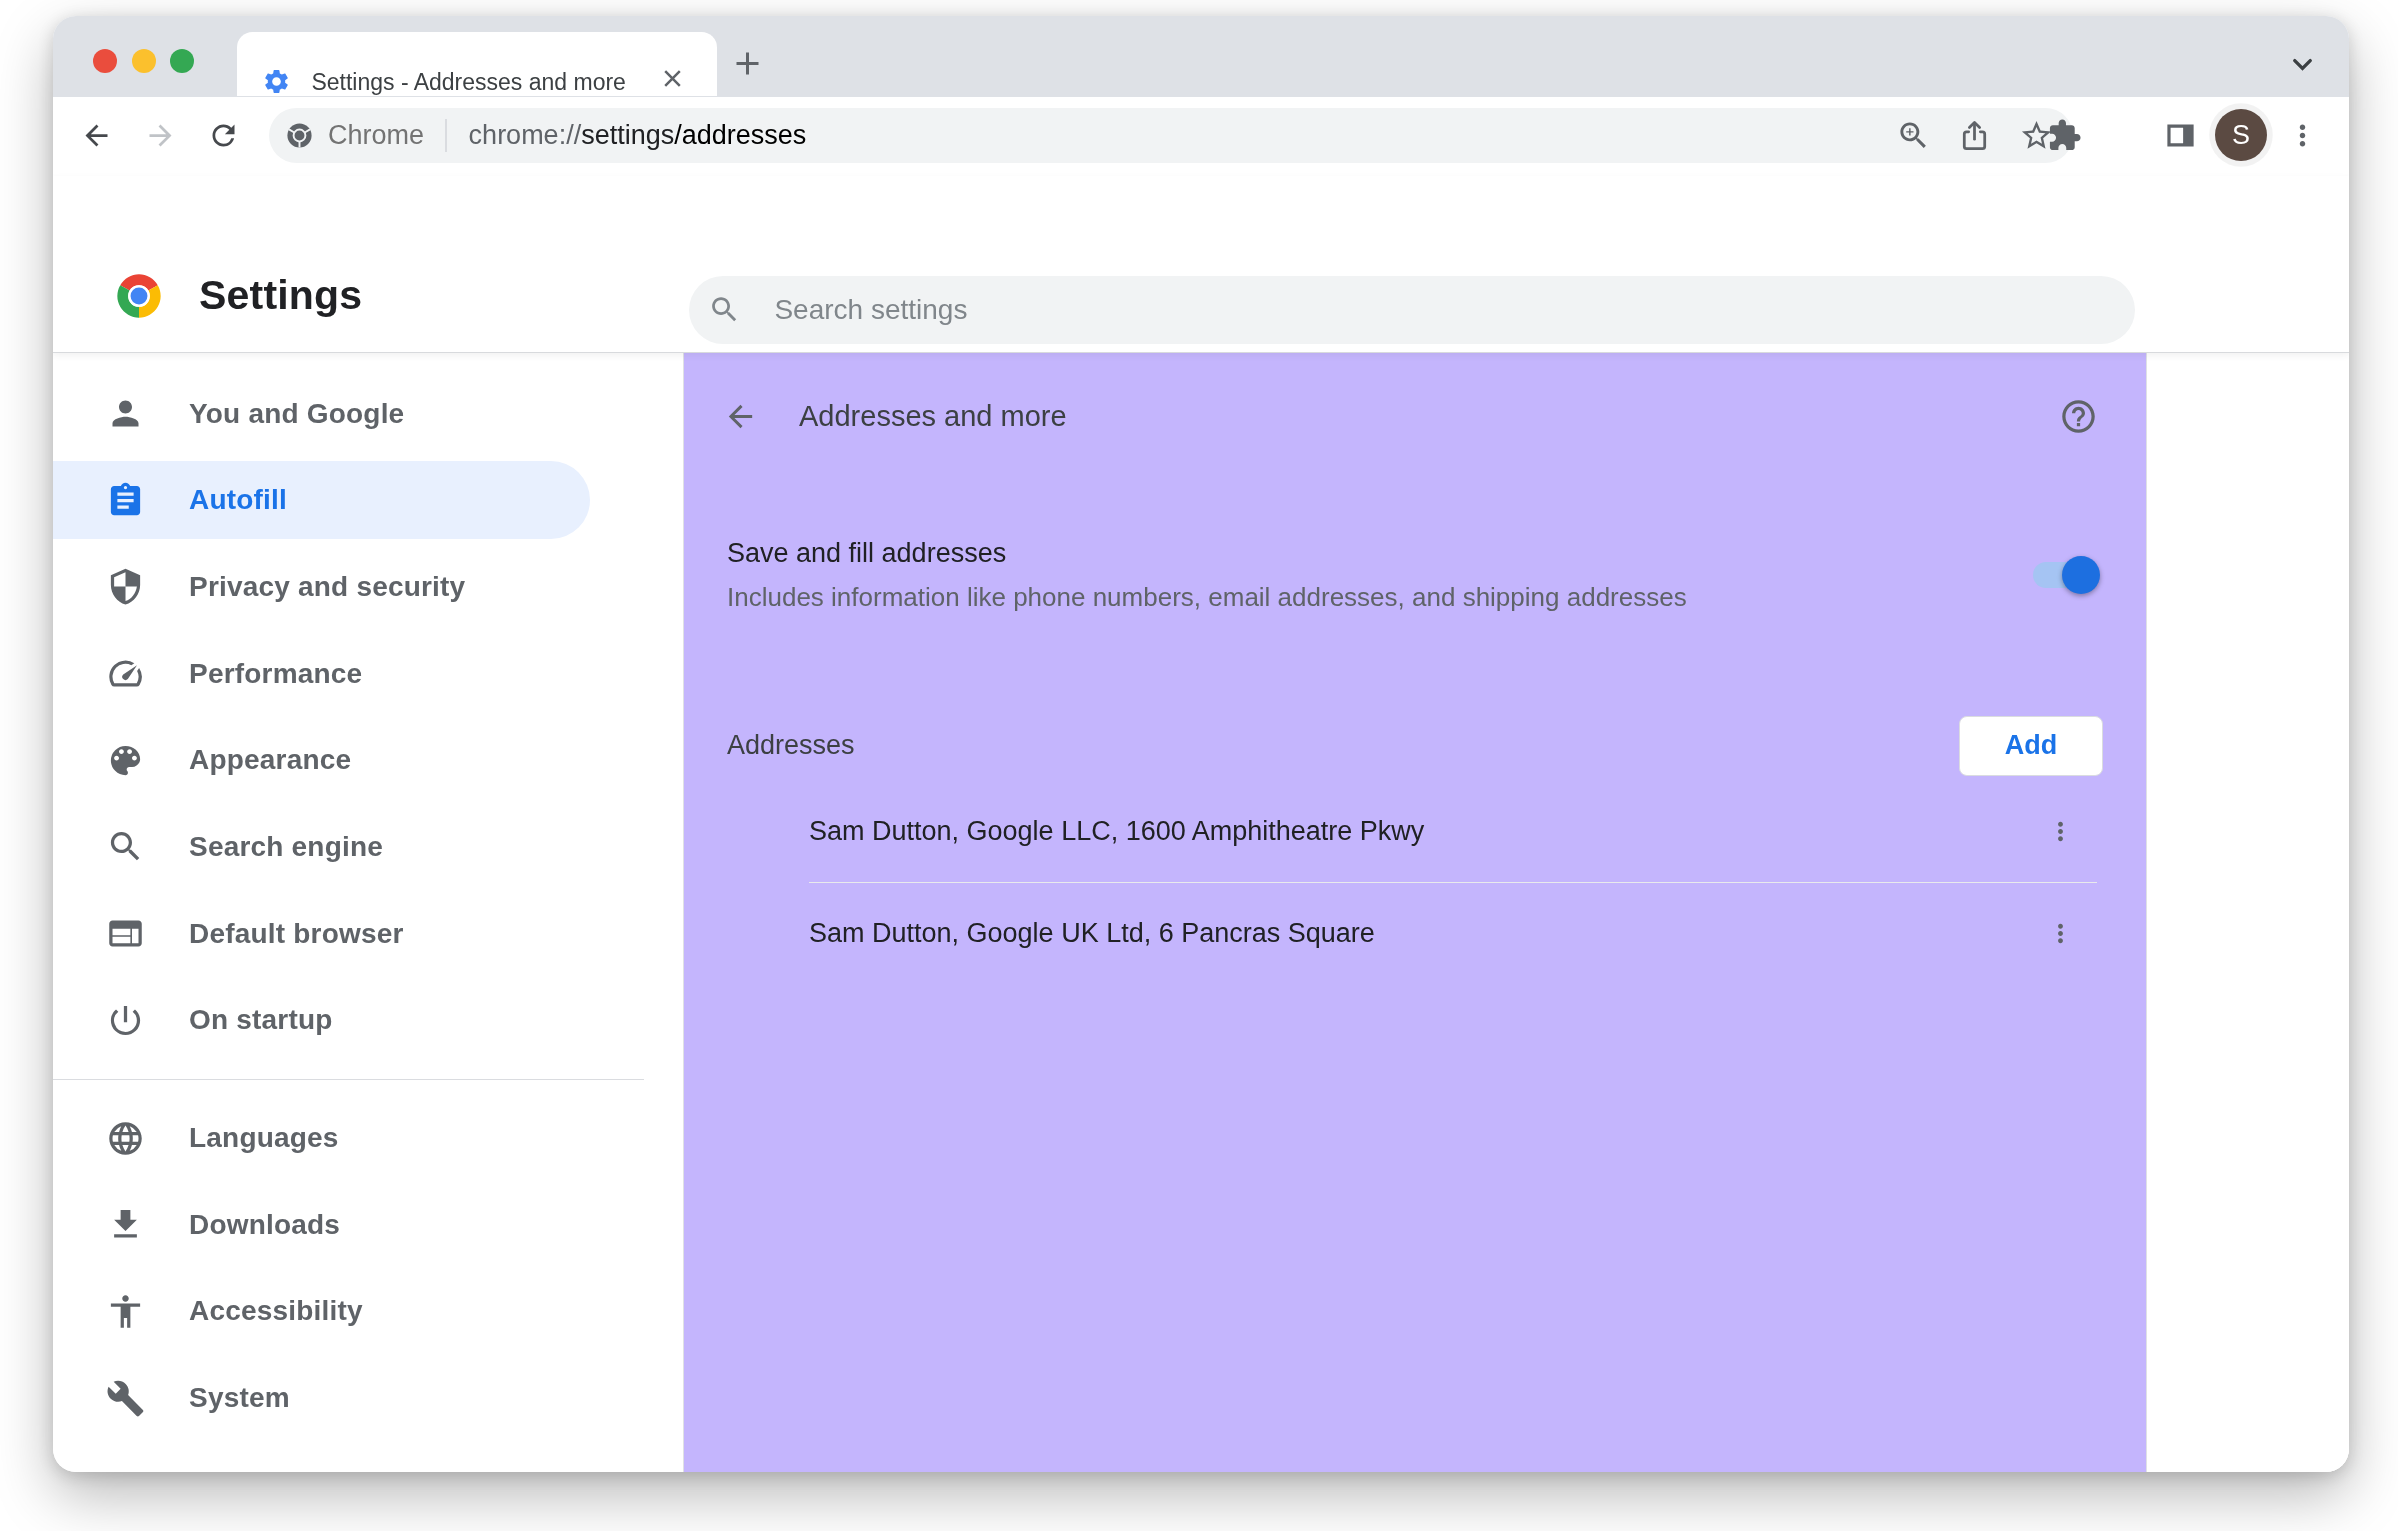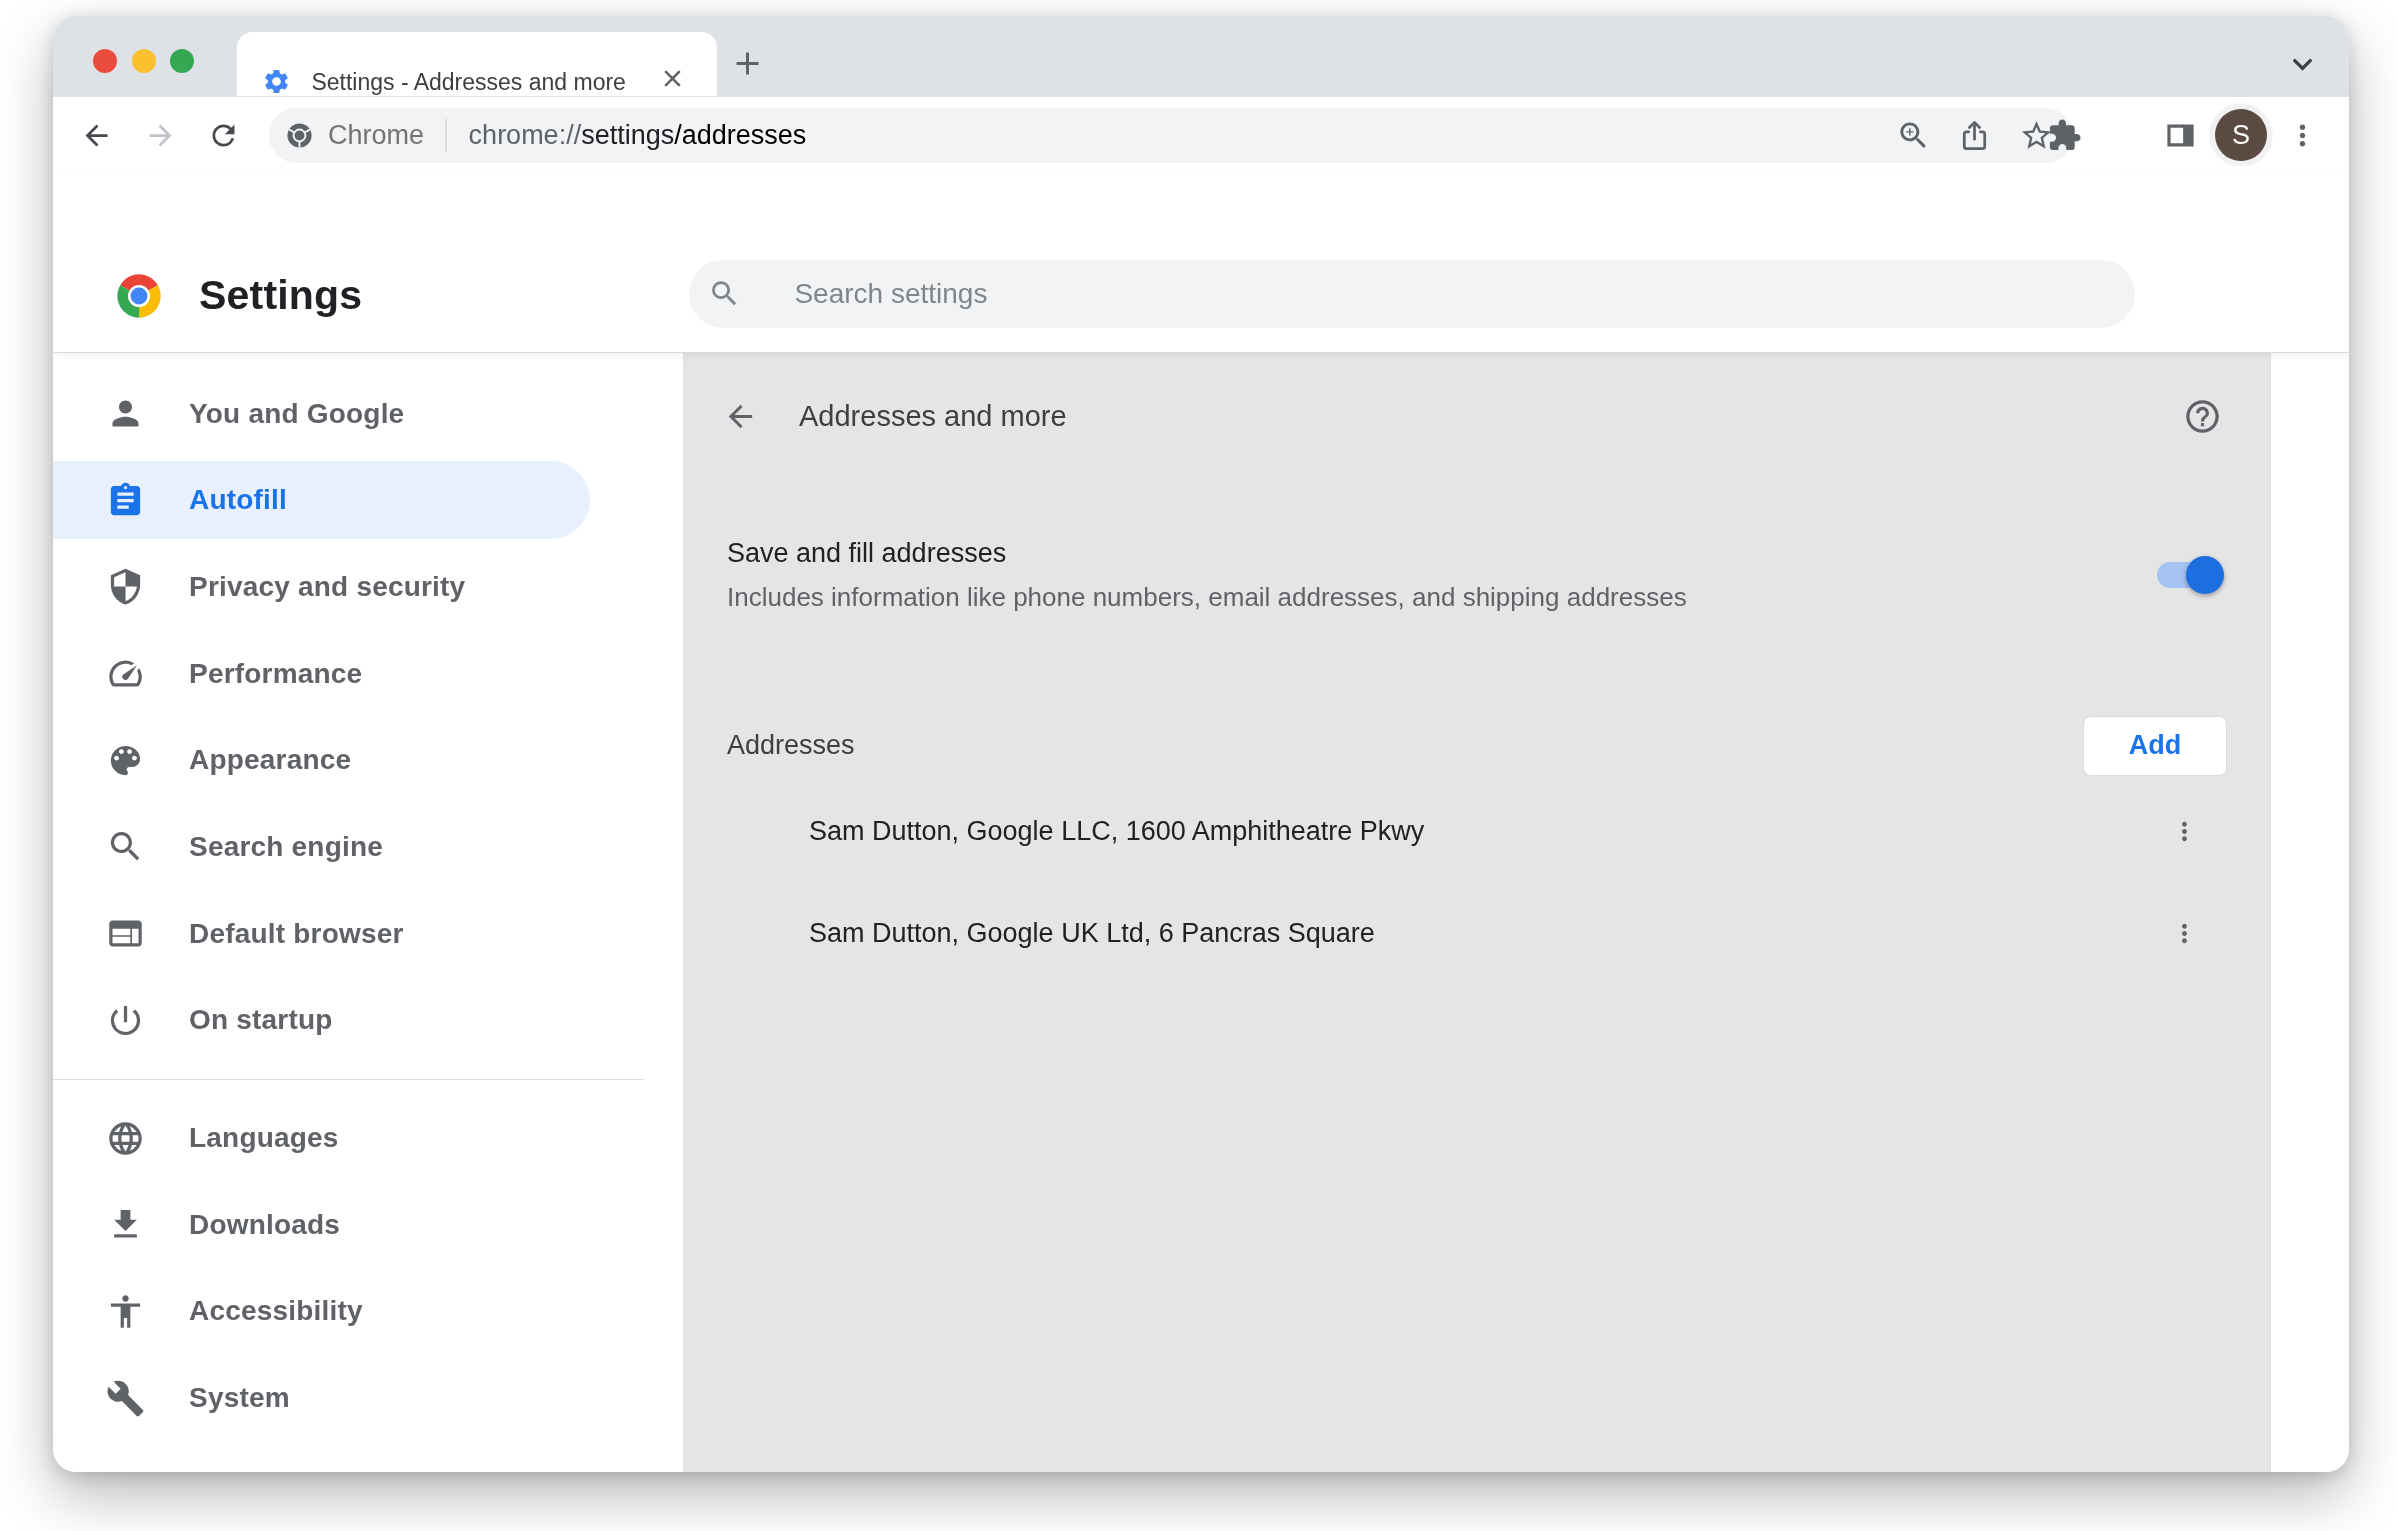--- a/index.html
+++ b/index.html
@@ -35,39 +35,39 @@
   .ic-ext{left:1984px;}.ic-panel{left:2100px;}.ic-menu{left:2222px;}
   .avatar{position:absolute;left:2162px;top:12.6px;width:52px;height:52px;border-radius:50%;
           display:flex;align-items:center;justify-content:center;color:#fff;font-size:27px;
           box-shadow:0 0 0 5.8px rgba(0,0,0,.05);}
   
   .settings-header{position:relative;height:177px;background:#fff;flex:none;z-index:2;
                    border-bottom:1px solid #d8dadd;box-shadow:0 2.9px 6.8px rgba(60,64,67,.08);box-sizing:border-box;}
   .app-logo{position:absolute;left:60px;top:94px;width:52px;height:52px;}
   .app-title{position:absolute;left:146px;top:94px;height:52px;display:flex;align-items:center;
              font-size:41px;font-weight:700;color:#202124;letter-spacing:0.2px;}
-  .search-pill{position:absolute;left:636px;top:84px;width:1446px;height:68px;border-radius:34px;background:#f1f3f4;
-               display:flex;align-items:center;padding:0 23px 0 19.4px;box-sizing:border-box;gap:20px;}
+  .search-pill{position:absolute;left:636px;top:100px;width:1446px;height:68px;border-radius:34px;background:#f1f3f4;
+               display:flex;align-items:center;padding:0 23px 0 19.4px;box-sizing:border-box;}
   .search-pill input{border:0;outline:0;background:transparent;font-size:28px;color:#202124;margin-left:31px;flex:1;
                      font-family:"Liberation Sans","DejaVu Sans",sans-serif;}
   .search-pill input::placeholder{color:#80868b;opacity:1;}
   
   .body-row{flex:1;display:flex;min-height:0;background:#fff;}
   .sidebar{width:630px;flex:none;padding-top:22px;box-sizing:border-box;}
   .side-item{height:78px;width:537px;display:flex;align-items:center;margin-bottom:8.7px;
              border-radius:0 39px 39px 0;cursor:pointer;}
   .side-item .sicon{width:39px;height:39px;margin-left:53px;flex:none;}
   .side-item .sicon svg{width:39px;height:39px;fill:#5f6368;}
   .side-item .slabel{margin-left:44px;font-size:28px;font-weight:700;color:#5f6368;letter-spacing:0.2px;}
   .side-item.selected{background:#e8f0fe;}
   .side-item.selected .slabel{color:#1a73e8;}
   .side-item.selected .sicon svg{fill:#1a73e8;}
   .sidebar-divider{height:1px;background:#dadce0;margin:19.4px 39px 19.4px 0;}
   
-  .card{width:1588px;flex:none;background:#e5e5e5;border-left:1px solid #dfe1e5;border-right:1px solid #dfe1e5;box-sizing:border-box;}
+  .card{width:1464px;flex:none;background:#c4b5fd;border-left:1px solid #dfe1e5;border-right:1px solid #dfe1e5;box-sizing:border-box;}
   .gutter{flex:1;background:#fff;}
   .page-header{height:128px;display:flex;align-items:center;padding:0 41px 0 29px;}
   .iconbtn{width:54px;height:54px;display:flex;align-items:center;justify-content:center;border-radius:50%;flex:none;}
   .page-title{font-size:29px;color:#3c4043;margin-left:32px;flex:1;}
   .toggle-row{display:flex;align-items:center;padding:50px 47px 0 43px;}
   .tr-title{font-size:27px;color:#202124;line-height:45px;}
   .tr-sub{font-size:26px;color:#5f6368;line-height:43px;}
   .toggle{position:relative;width:66px;height:26px;border-radius:13.6px;background:#a5c4f3;margin-left:auto;flex:none;cursor:pointer;}
   .toggle-knob{position:absolute;right:-1px;top:-5.8px;width:38px;height:38px;border-radius:50%;background:#1d6fe0;
                box-shadow:0 1.9px 4.9px rgba(0,0,0,.35);}

